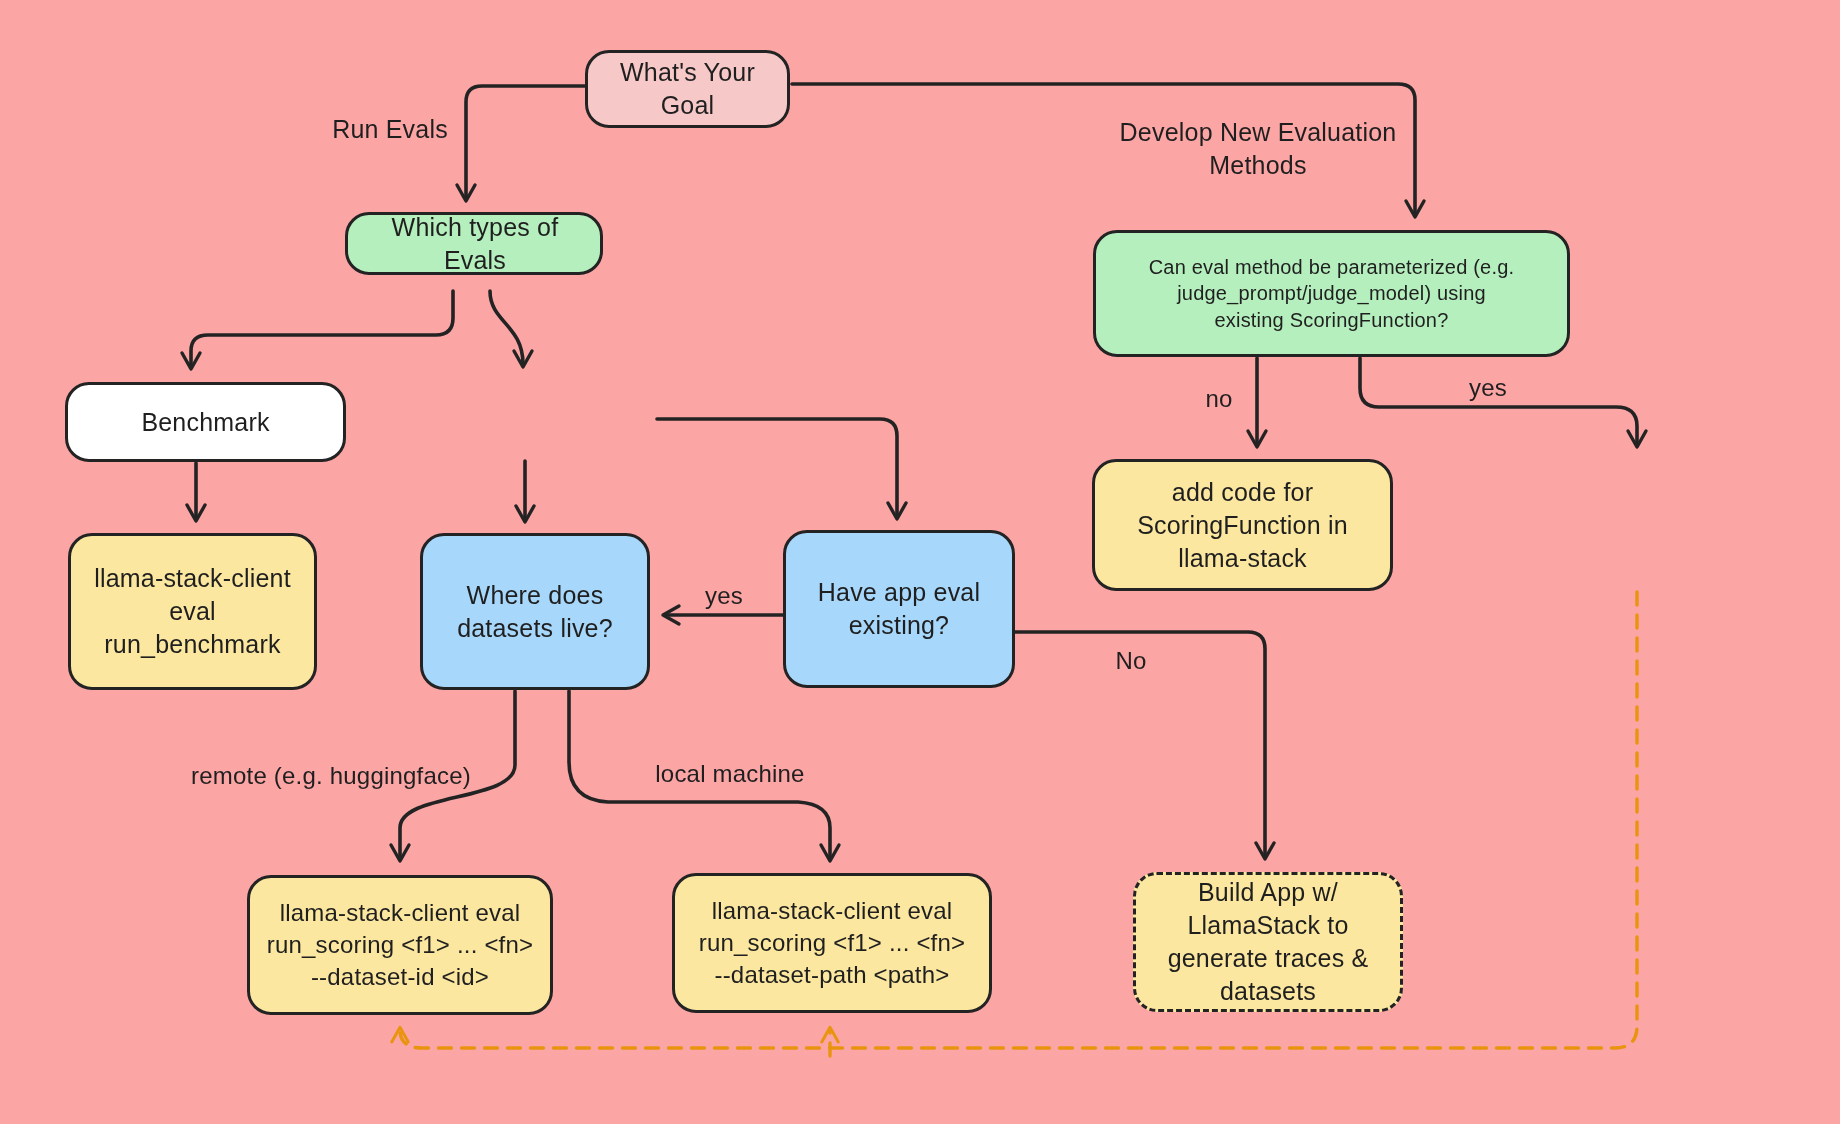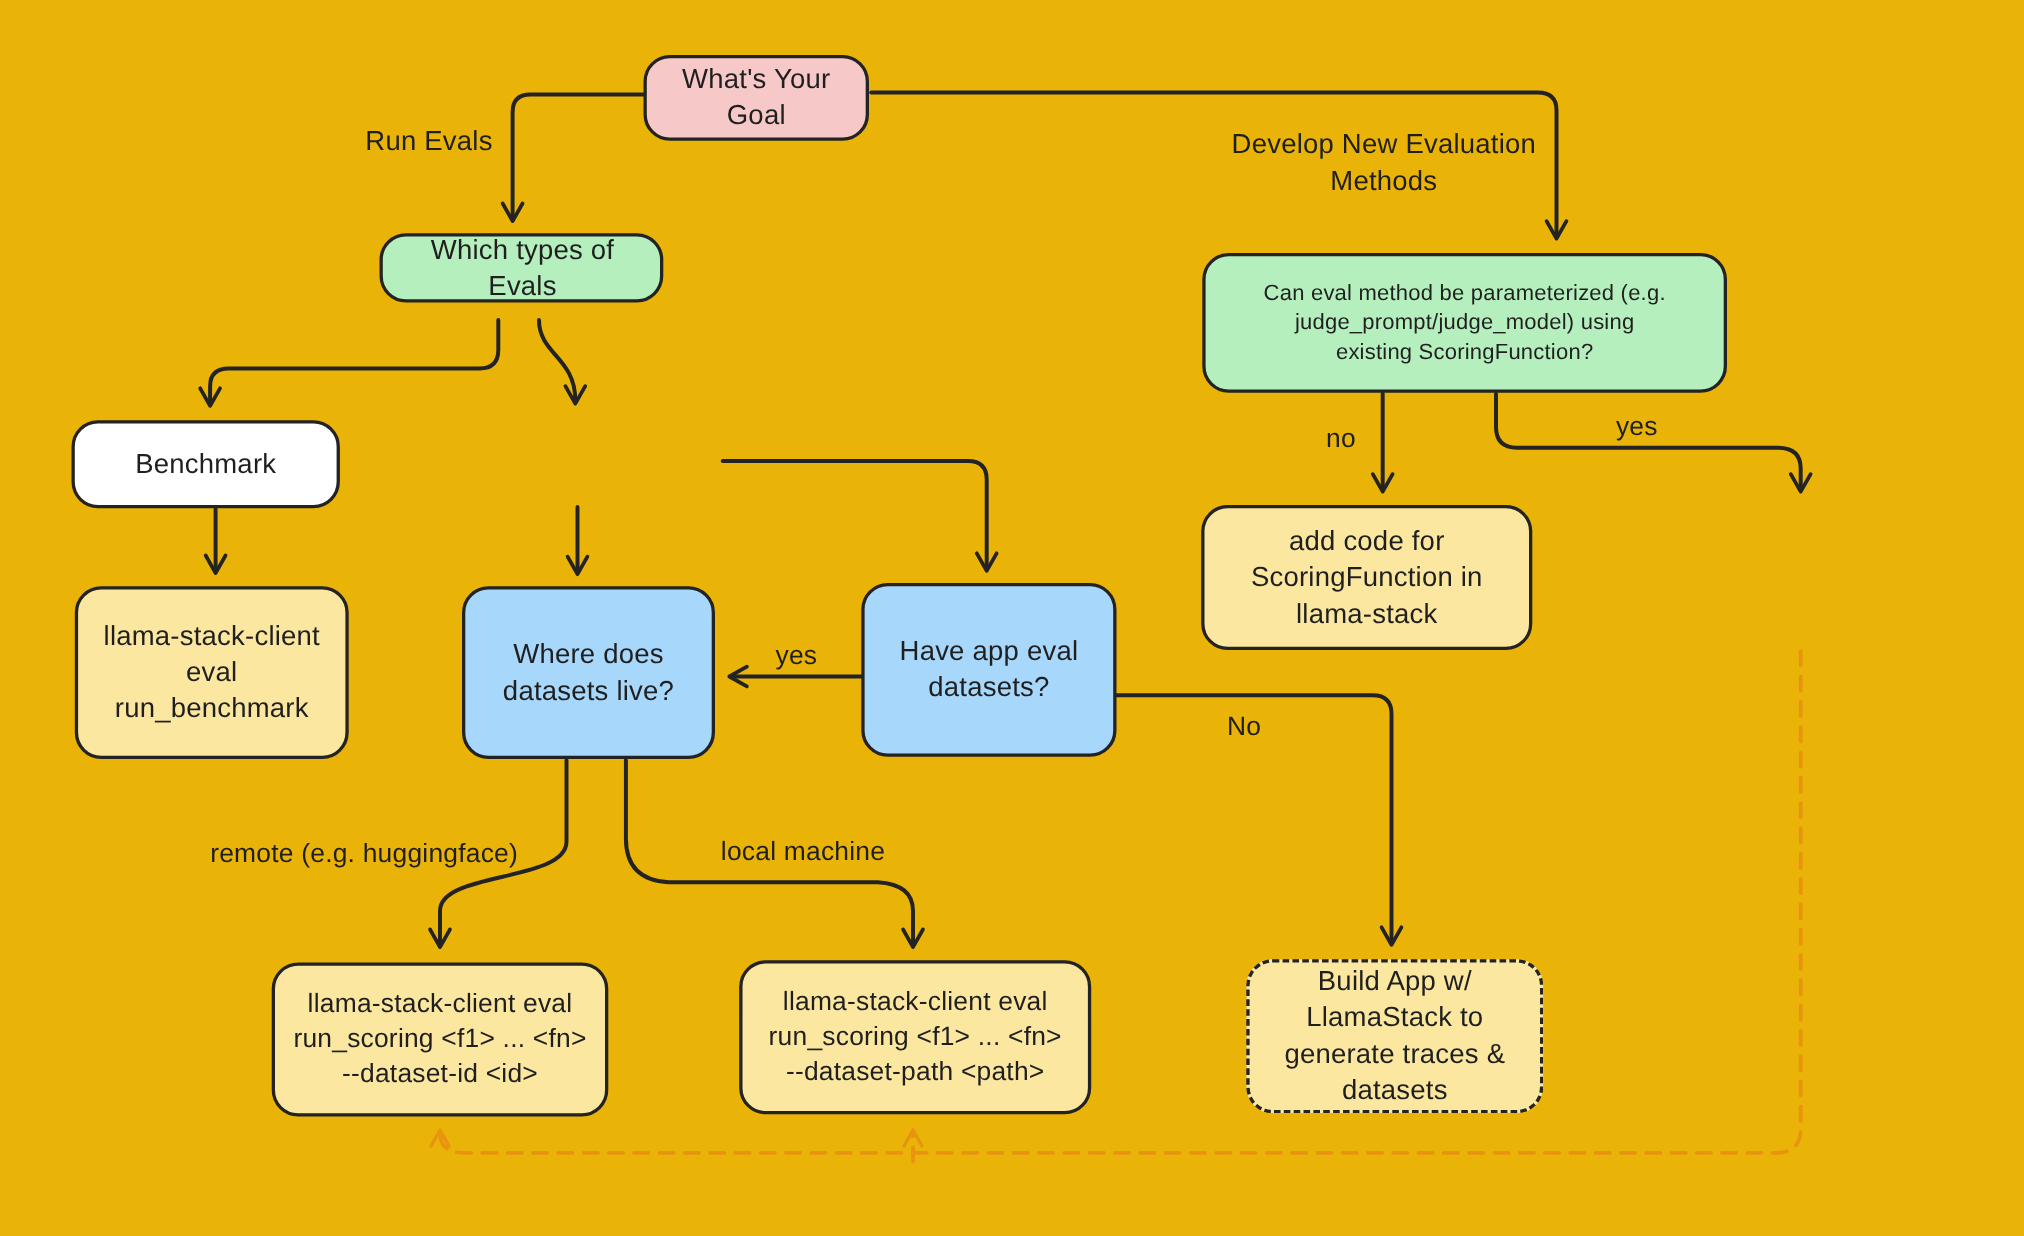--- a/index.html
+++ b/index.html
@@ -1,18 +1,18 @@
 <!DOCTYPE html>
 <html><head>
 <meta charset="utf-8">
 <style>
   html,body{margin:0;padding:0;background:#fcfcfb;}
   .stage{
     position:relative;width:1840px;height:1124px;overflow:hidden;
-    background:#eab308;color:#1f1f1f;
+    background:#fca5a5;color:#1f1f1f;
     font-family:"Liberation Sans","DejaVu Sans",sans-serif;
   }
   .edges{position:absolute;left:0;top:0;width:1840px;height:1124px;}
   .node{
     position:absolute;display:flex;align-items:center;justify-content:center;
     text-align:center;border:3.6px solid #232323;border-radius:24px;
     background:#ffffff;line-height:1.32;white-space:pre-line;
     font-size:25px;letter-spacing:.2px;padding:4px 10px;box-sizing:border-box;
   }
   .pink{background:#f7c8c8;}
@@ -21,21 +21,21 @@
   .yellow{background:#fbe79f;}
   .dashed{border-style:dashed;}
   .lbl{
     position:absolute;transform:translate(-50%,-50%);
     text-align:center;font-size:24px;white-space:pre-line;line-height:1.3;
     letter-spacing:.2px;
   }
   
   .n-goal       {left:585px; top:50px;  width:205px; height:78px;}
   .n-which      {left:345px; top:212px; width:258px; height:63px;padding-left:12px;}
-  .n-benchmark  {left:65px;  top:382px; width:244px; height:80px;}
+  .n-benchmark  {left:65px;  top:382px; width:281px; height:80px;}
   .n-forapp     {left:397px; top:380px; width:260px; height:80px;}
   .n-runbench   {left:68px;  top:533px; width:249px; height:157px;}
   .n-where      {left:420px; top:533px; width:230px; height:157px;}
   .n-have       {left:783px; top:530px; width:232px; height:158px;}
   .n-param      {left:1093px;top:230px; width:477px; height:127px; font-size:20px;}
   .n-addcode    {left:1092px;top:459px; width:301px; height:132px;}
   .n-runapp     {left:1498px;top:458px; width:285px; height:132px;}
   .n-scoringid  {left:247px; top:875px; width:306px; height:140px; font-size:24px;}
   .n-scoringpath{left:672px; top:873px; width:320px; height:140px; font-size:24px;}
   .n-buildapp   {left:1133px;top:872px; width:270px; height:140px;}
@@ -87,21 +87,21 @@
   <div class="node pink n-goal">What's Your
 Goal</div>
   <div class="node green n-which">Which types of
 Evals</div>
   <div class="node n-benchmark">Benchmark</div>
   <div class="node yellow n-runbench">llama-stack-client
 eval run_benchmark</div>
   <div class="node blue n-where">Where does
 datasets live?</div>
   <div class="node blue n-have">Have app eval
-datasets?</div>
+existing?</div>
   <div class="node green n-param">Can eval method be parameterized (e.g.
 judge_prompt/judge_model) using
 existing ScoringFunction?</div>
   <div class="node yellow n-addcode">add code for
 ScoringFunction in
 llama-stack</div>
   <div class="node yellow n-scoringid">llama-stack-client eval
 run_scoring &lt;f1&gt; ... &lt;fn&gt;
 --dataset-id &lt;id&gt;</div>
   <div class="node yellow n-scoringpath">llama-stack-client eval

